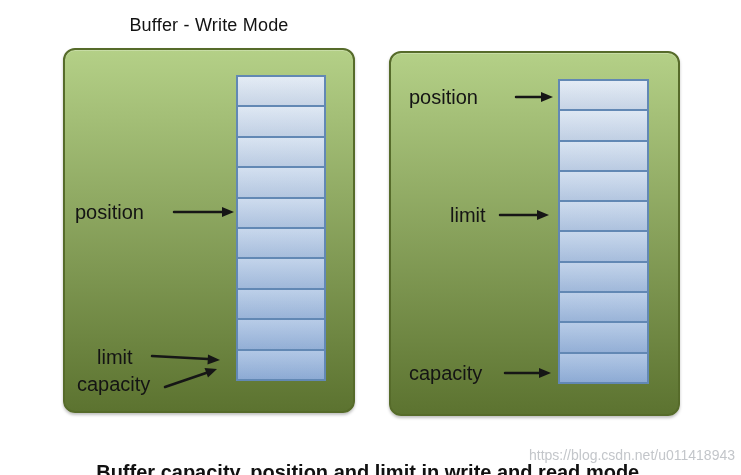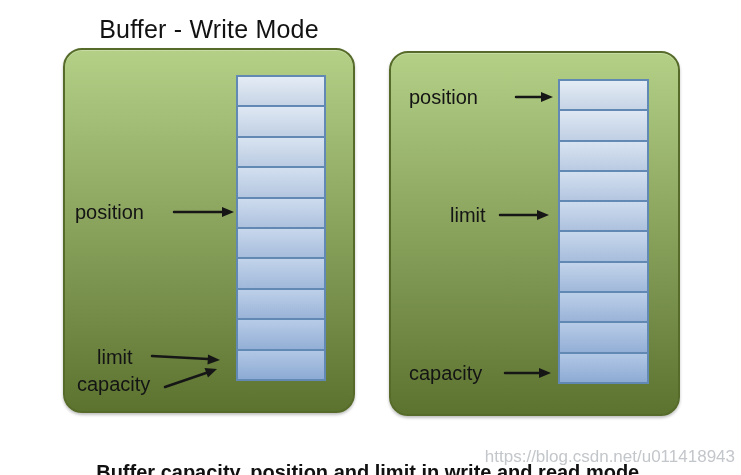--- a/index.html
+++ b/index.html
@@ -1,28 +1,28 @@
 <!DOCTYPE html>
 <html style="--panel-top: #b4d087; --panel-bottom: #5c7330; --panel-border: #566b2a; --cell-top: #dce6f2; --cell-bottom: #95b3dc; --cell-border: #6288b4; --watermark-color: #c3c6ca;"><head>
 <meta charset="utf-8">
 <style>
   html,body { margin:0; padding:0; background:#ffffff; }
   .stage {
     position:relative; width:741px; height:475px; background:#ffffff;
     font-family:"Liberation Sans", sans-serif; overflow:hidden;
   }
   .title {
-    position:absolute; text-align:center; font-size:25px; color:#121212;
+    position:absolute; text-align:center; font-size:18px; color:#121212;
     letter-spacing:0.2px; white-space:nowrap;
   }
   .title.write { left:63px; top:15px; width:292px; }
   .title.read  { left:389px; top:17px; width:291px; }
 
   .panel {
-    position:absolute; border:2px solid var(--panel-border,#566b2a); border-radius:19px;
+    position:absolute; border:2px solid var(--panel-border,#566b2a); border-radius:12px;
     background:linear-gradient(180deg, var(--panel-top,#b4d087) 0%, var(--panel-bottom,#5c7330) 100%);
     box-shadow:0 2px 3px rgba(0,0,0,0.25), inset 0 1px 0 rgba(255,255,255,0.25);
     box-sizing:border-box;
   }
   .panel.write { left:63px;  top:48px; width:292px; height:365px; }
   .panel.read  { left:389px; top:51px; width:291px; height:365px; }
 
   .cells {
     position:absolute; display:flex; flex-direction:column;
     border:2px solid var(--cell-border,#6288b4); box-sizing:border-box;
@@ -48,21 +48,21 @@
 
   svg.arrows { position:absolute; left:0; top:0; pointer-events:none; }
   svg.arrows line { stroke:#161616; stroke-width:2.5; stroke-linecap:round; }
   svg.arrows polygon { fill:#161616; }
 
   .caption {
     position:absolute; left:0; top:437px; width:741px; text-align:center;
     font-size:20px; font-weight:bold; color:#111111; white-space:nowrap;margin-top:24px;
   }
   .watermark {
-    position:absolute; right:6px; top:447px; font-size:17px;
+    position:absolute; right:6px; top:447px; font-size:14px;
     color:var(--watermark-color,#c3c6ca); white-space:nowrap;
   }
 </style>
 </head>
 <body>
 
 <div class="stage">
 
   <div class="title write">Buffer - Write Mode</div>
 

